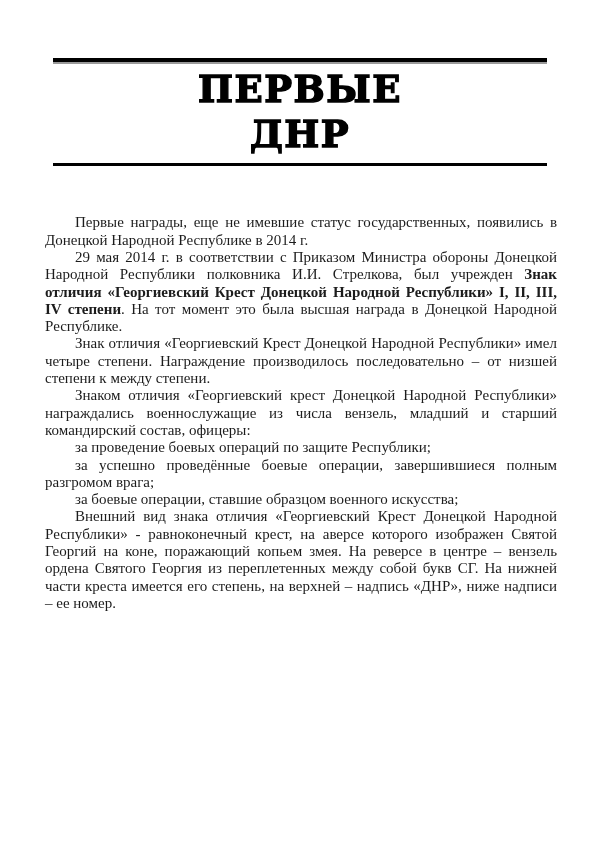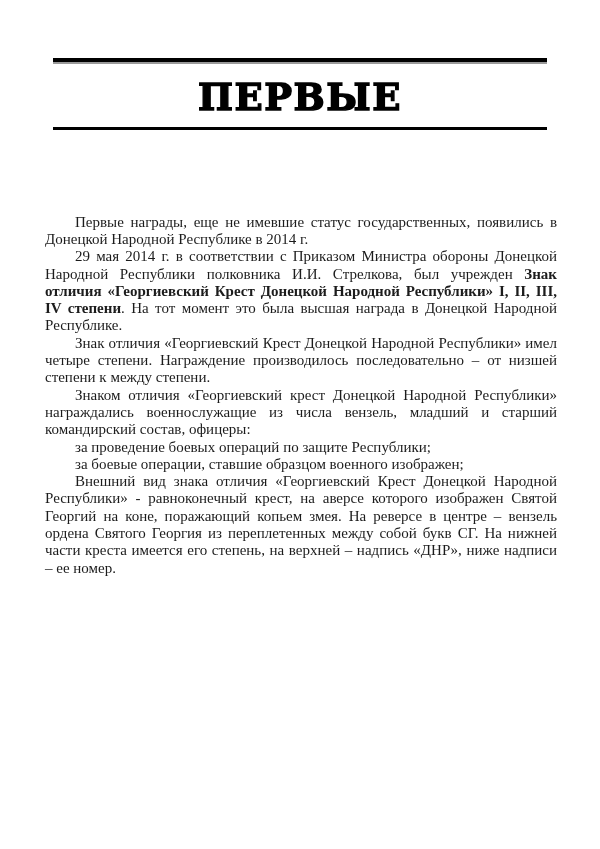--- a/index.html
+++ b/index.html
@@ -24,35 +24,35 @@
     height:6px;
     background:linear-gradient(to bottom, var(--rule) 0 64%, var(--rule-shadow) 64% 100%);
   }
   .rule-bottom{
     margin:7px 53px 0 53px;
     height:3px;
     background:var(--rule);
   }
   
   .title-block{
-    margin-top:11px;
+    margin-top:3px;
     text-align:center;
   }
   .title-line{
     font-family:"DejaVu Serif", serif;
     font-weight:bold;
     font-size:37px;
     line-height:44.7px;
     letter-spacing:1.5px;
     color:var(--title);
     -webkit-text-stroke:1.4px var(--title);
   }
   
   .body-text{
-    margin-top:84px;
+    margin-top:48px;
     padding:0 43px 0 45px;
     font-family:"Liberation Serif","DejaVu Serif",serif;
     font-size:15px;
     line-height:17.3px;
     color:var(--text);
     text-align:justify;
   }
   .para{
     margin:0;
     text-indent:30px;
@@ -61,27 +61,29 @@
 </style>
 </head>
 <body>
 
 <div class="page">
 
   <div class="rule-top"></div>
 
   <div class="title-block">
     <div class="title-line">ПЕРВЫЕ</div>
+    <div class="title-line">ДНР</div>
   </div>
 
   <div class="rule-bottom"></div>
 
   <div class="body-text">
       <p class="para"><span class="">Первые награды, еще не имевшие статус государственных, появились в Донецкой Народной Республике в 2014 г.</span></p>
       <p class="para"><span class="">29 мая 2014 г. в соответствии с Приказом Министра обороны Донецкой Народной Республики полковника И.И. Стрелкова, был учрежден </span><span class="bold">Знак отличия «Георгиевский Крест Донецкой Народной Республики» I, II, III, IV степени</span><span class="">. На тот момент это была высшая награда в Донецкой Народной Республике.</span></p>
       <p class="para"><span class="">Знак отличия «Георгиевский Крест Донецкой Народной Республики» имел четыре степени. Награждение производилось последовательно – от низшей степени к между степени.</span></p>
       <p class="para"><span class="">Знаком отличия «Георгиевский крест Донецкой Народной Республики» награждались военнослужащие из числа вензель, младший и старший командирский состав, офицеры:</span></p>
       <p class="para"><span class="">за проведение боевых операций по защите Республики;</span></p>
-      <p class="para"><span class="">за боевые операции, ставшие образцом военного изображен;</span></p>
+      <p class="para"><span class="">за успешно проведённые боевые операции, завершившиеся полным разгромом врага;</span></p>
+      <p class="para"><span class="">за боевые операции, ставшие образцом военного искусства;</span></p>
       <p class="para"><span class="">Внешний вид знака отличия «Георгиевский Крест Донецкой Народной Республики» - равноконечный крест, на аверсе которого изображен Святой Георгий на коне, поражающий копьем змея. На реверсе в центре – вензель ордена Святого Георгия из переплетенных между собой букв СГ. На нижней части креста имеется его степень, на верхней – надпись «ДНР», ниже надписи – ее номер.</span></p>
     </div>
 
 </div>
 
 </body></html>

